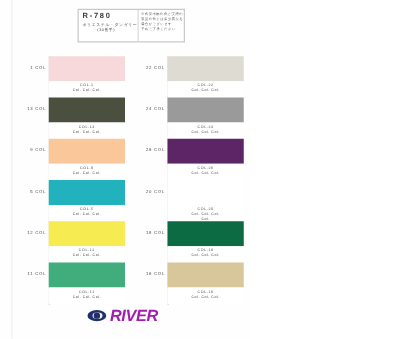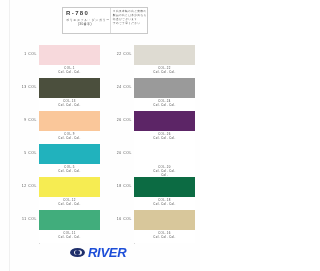--- a/index.html
+++ b/index.html
@@ -348,16 +348,16 @@
         <div class="labels">
           <div class="lbl-code">COL.16</div>
           <div class="lbl-desc">Col. Col. Col.</div>
         </div>
       </div>
     </div>
   </div>
 
   <div class="logo">
     <span class="logo-mark" style="background: rgb(31, 47, 107);"></span>
-    <span class="logo-text" style="color: #1d4ed8;">RIVER</span>
+    <span class="logo-text" style="color: #a21caf;">RIVER</span>
   </div>
 
 </div>
 
 </body></html>

